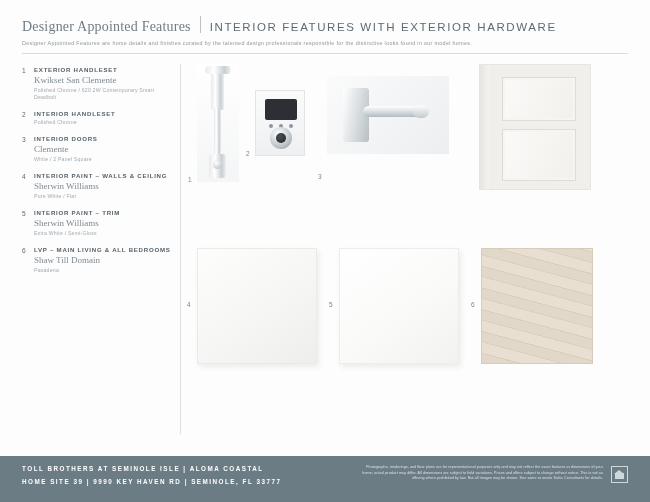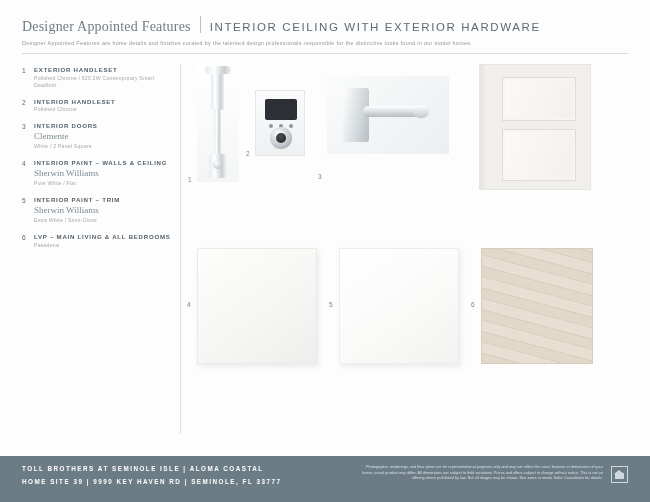--- a/index.html
+++ b/index.html
@@ -348,34 +348,35 @@
 </style>
 </head>
 <body>
 
 <div class="page">
 
   <div class="header">
     <div class="title-row">
       <span class="title-main">Designer Appointed Features</span>
       <span class="title-divider"></span>
-      <span class="title-sub">INTERIOR CEILING WITH EXTERIOR HARDWARE</span>
+      <span class="title-sub">INTERIOR FEATURES WITH EXTERIOR HARDWARE</span>
     </div>
     <div class="subtitle">Designer Appointed Features are home details and finishes curated by the talented design professionals responsible for the distinctive looks found in our model homes.</div>
   </div>
   <div class="header-rule"></div>
 
   <div class="content">
 
     <div class="legend">
 
       <div class="legend-item">
         <div class="legend-num">1</div>
         <div class="legend-body">
           <div class="legend-cat">EXTERIOR HANDLESET</div>
+          <div class="legend-name">Kwikset San Clemente</div>
           <div class="legend-desc">Polished Chrome / 620 2W Contemporary Smart Deadbolt</div>
         </div>
       </div>
 
       <div class="legend-item">
         <div class="legend-num">2</div>
         <div class="legend-body">
           <div class="legend-cat">INTERIOR HANDLESET</div>
           <div class="legend-desc">Polished Chrome</div>
         </div>
@@ -405,20 +406,21 @@
           <div class="legend-cat">INTERIOR PAINT – TRIM</div>
           <div class="legend-name">Sherwin Williams</div>
           <div class="legend-desc">Extra White / Semi-Gloss</div>
         </div>
       </div>
 
       <div class="legend-item">
         <div class="legend-num">6</div>
         <div class="legend-body">
           <div class="legend-cat">LVP – MAIN LIVING &amp; ALL BEDROOMS</div>
+          <div class="legend-name">Shaw Till Domain</div>
           <div class="legend-desc">Pasadena</div>
         </div>
       </div>
 
     </div>
 
     <div class="vsep"></div>
 
     <div class="grid">
 

